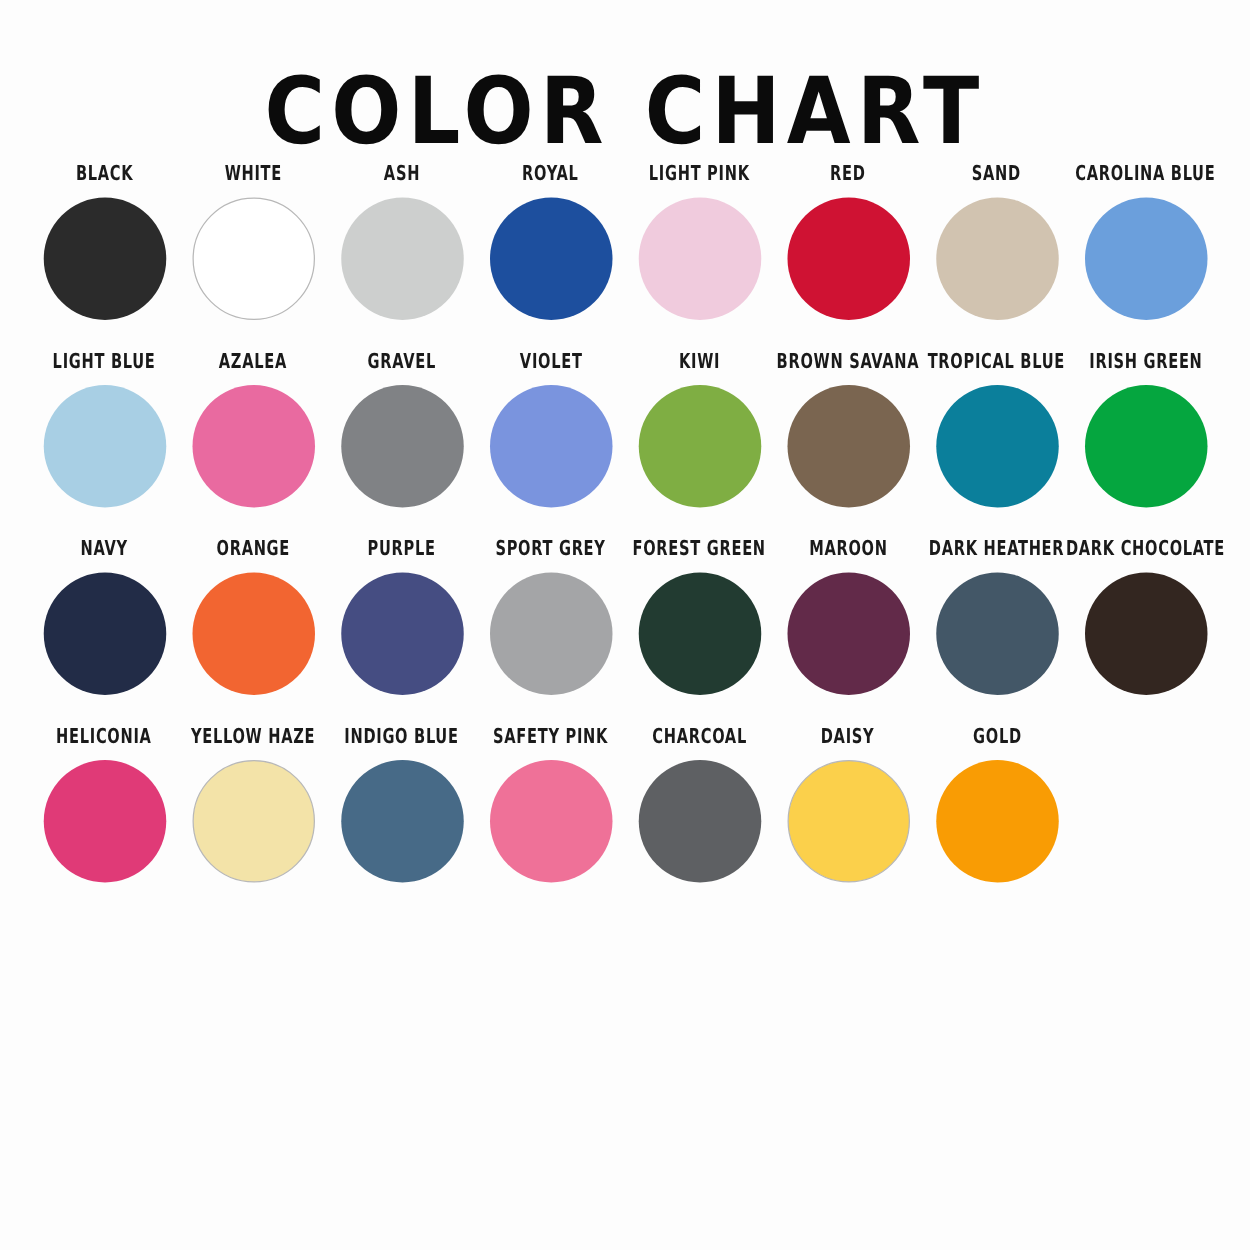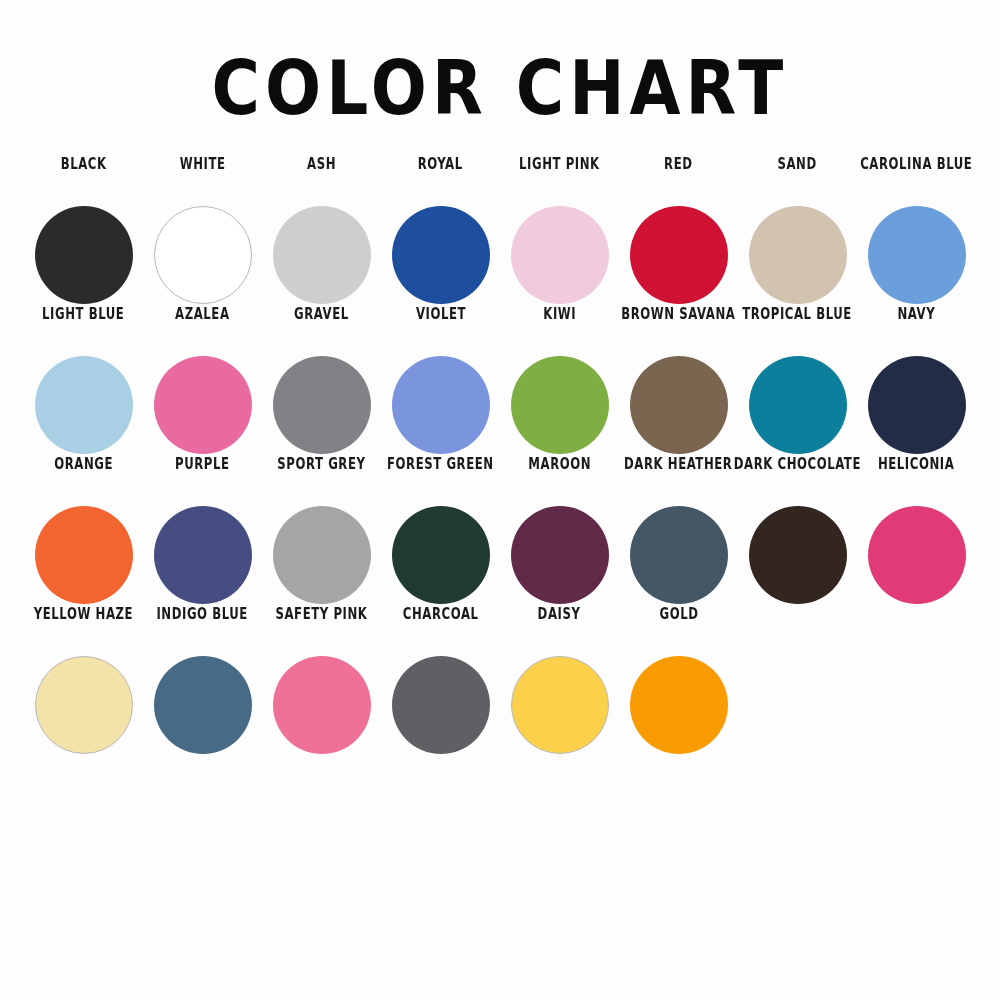--- a/index.html
+++ b/index.html
@@ -47,22 +47,21 @@
     grid-auto-rows: 150px;
     justify-items: center;
   }
 
   .swatch-cell {
     width: 119px;
     height: 150px;
     display: flex;
     flex-direction: column;
     align-items: center;
-    justify-content: space-between;
-    margin-top: 36px;
+    justify-content: center;
   }
 
   .swatch-label {
     font-family: "DejaVu Sans Condensed", "Liberation Sans Narrow", "Liberation Sans", sans-serif;
     font-size: 14px;
     font-weight: 600;
     letter-spacing: 0.6px;
     color: #1a1a1a;
     text-align: center;
     white-space: nowrap;
@@ -144,20 +143,24 @@
       </div>
       <div class="swatch-cell">
         <div class="swatch-label">BROWN SAVANA</div>
         <div class="swatch-dot" style="background: rgb(122, 101, 80);"></div>
       </div>
       <div class="swatch-cell">
         <div class="swatch-label">TROPICAL BLUE</div>
         <div class="swatch-dot" style="background: rgb(11, 127, 155);"></div>
       </div>
       <div class="swatch-cell">
+        <div class="swatch-label">IRISH GREEN</div>
+        <div class="swatch-dot" style="background: rgb(5, 166, 63);"></div>
+      </div>
+      <div class="swatch-cell">
         <div class="swatch-label">NAVY</div>
         <div class="swatch-dot" style="background: rgb(34, 44, 71);"></div>
       </div>
       <div class="swatch-cell">
         <div class="swatch-label">ORANGE</div>
         <div class="swatch-dot" style="background: rgb(242, 101, 49);"></div>
       </div>
       <div class="swatch-cell">
         <div class="swatch-label">PURPLE</div>
         <div class="swatch-dot" style="background: rgb(69, 77, 130);"></div>

